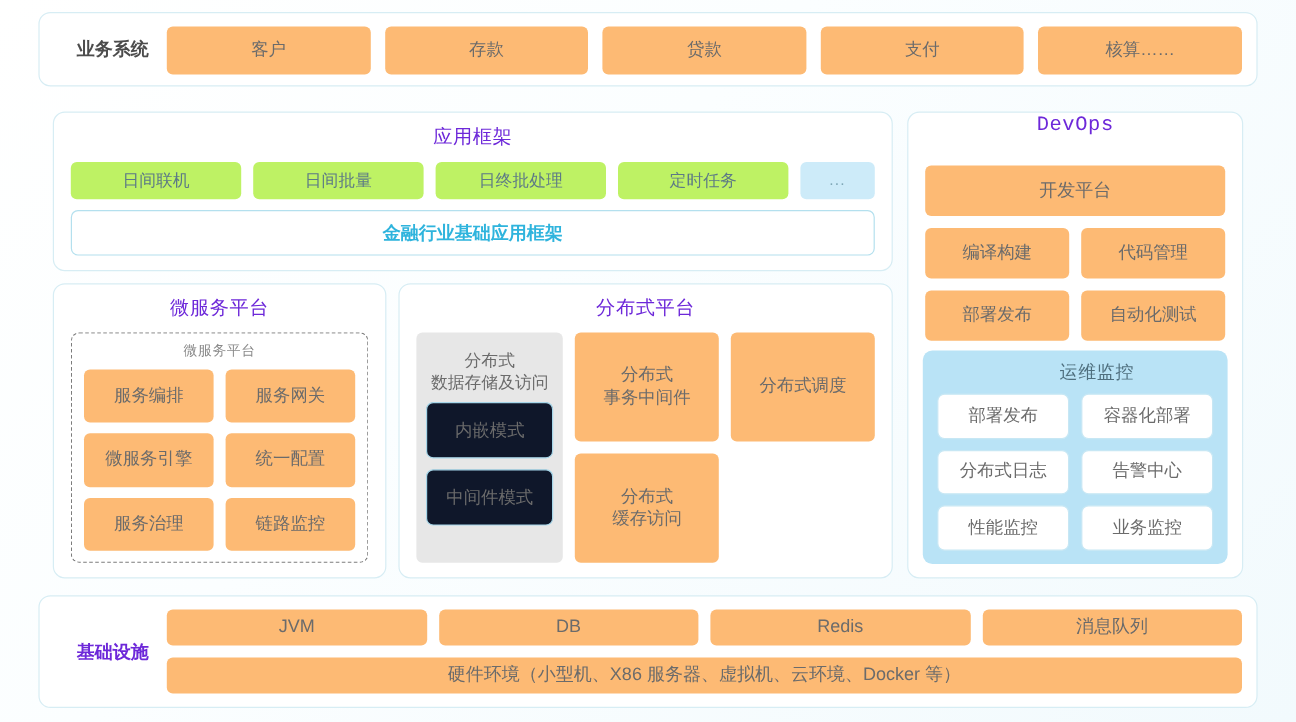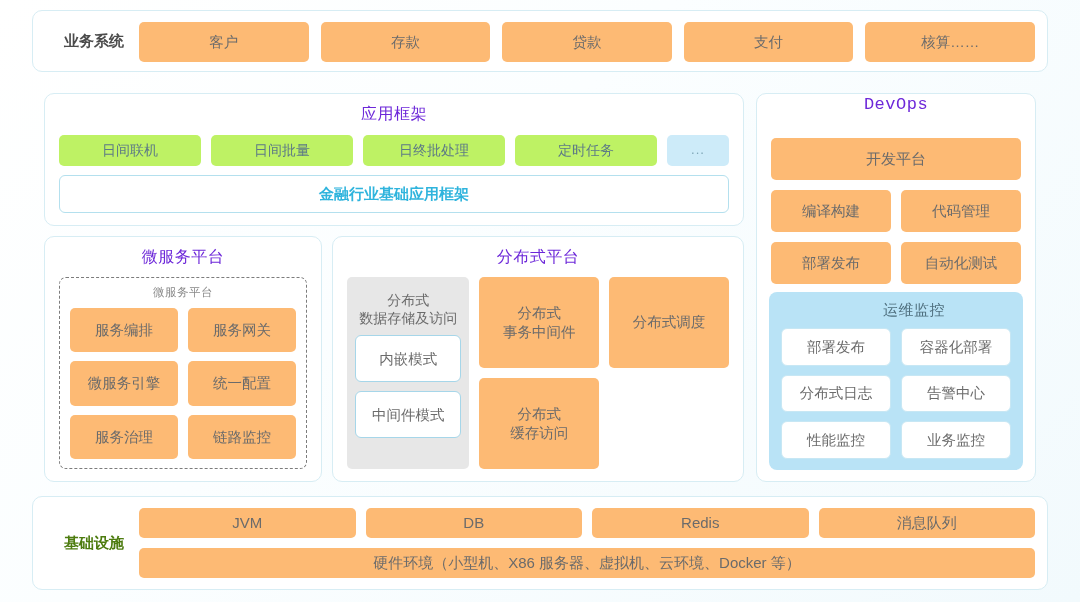--- a/index.html
+++ b/index.html
@@ -55,21 +55,21 @@
   }
   .tile.blue {
     background: #bef264;
     color: #5d7a86;
   }
   .tile.blue-light {
     background: #cdebf9;
     color: #7fa7b7;
   }
   .tile.outline {
-    background: #ffffff;
+    background: #0f172a;
     border: 1px solid #a6d6e9;
     color: #6b6b6b;
   }
 
   
   #biz-card {
     left: 32px;
     top: 10px;
     width: 1016px;
     height: 62px;
@@ -293,21 +293,21 @@
   #infra-label {
     position: absolute;
     left: 18px;
     top: 0;
     bottom: 0;
     width: 86px;
     display: flex;
     align-items: center;
     justify-content: center;
     font-size: 15px;
-    color: #4d7c0f;
+    color: #6d28d9;
     font-weight: 600;
   }
   #infra-right {
     position: absolute;
     left: 106px;
     right: 12px;
     top: 11px;
     bottom: 11px;
     display: flex;
     flex-direction: column;

